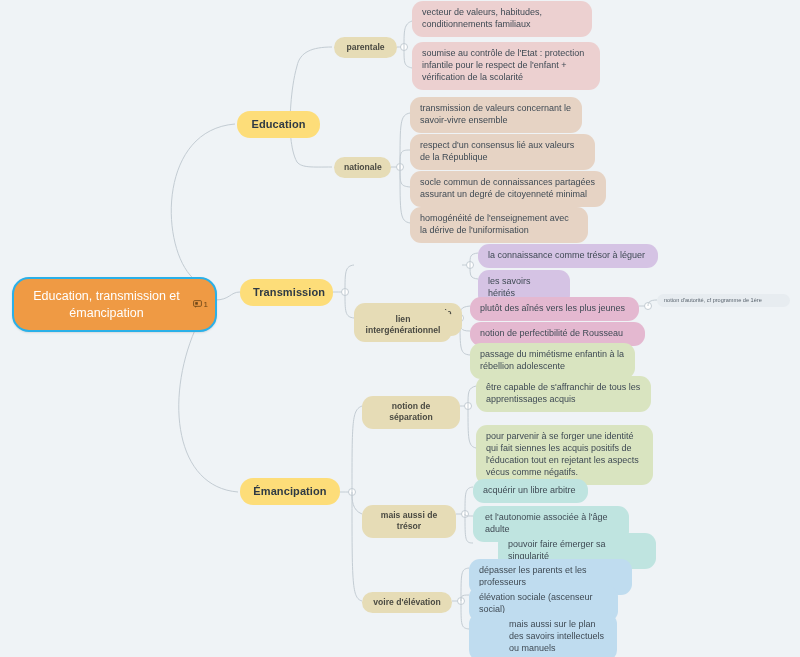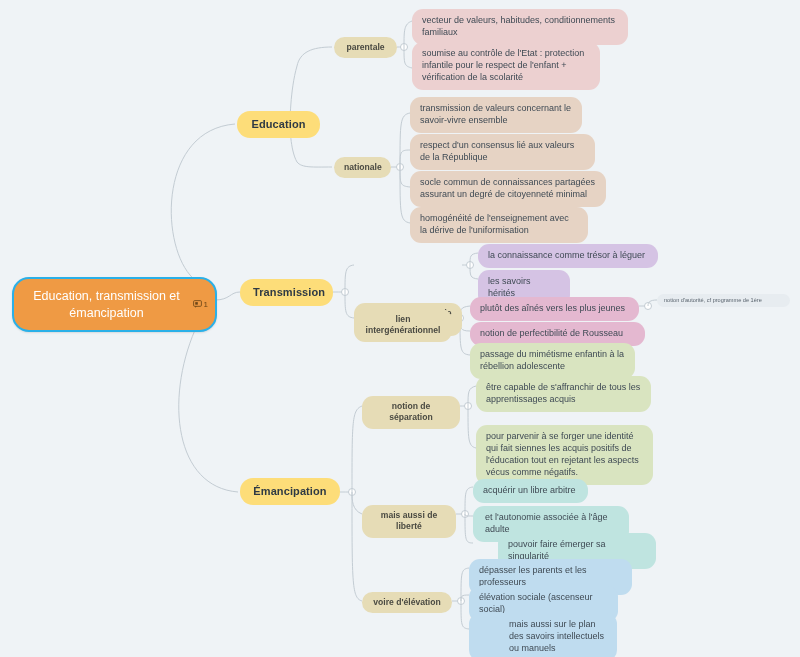--- a/index.html
+++ b/index.html
@@ -174,21 +174,21 @@
   </div>
 
   <div class="node l1" style="left:237px;top:111px;width:83px;">
     <span class="node-inner">Education</span>
   </div>
 
   <div class="node l2" style="left:334px;top:37px;width:63px;">
     <span class="node-inner">parentale</span>
   </div>
 
-  <div class="node leaf c-pink" style="left:412px;top:9px;width:216px;">
+  <div class="node leaf c-pink" style="left:412px;top:1px;width:180px;">
     <span class="node-inner">vecteur de valeurs, habitudes, conditionnements familiaux</span>
   </div>
   <div class="node leaf c-pink" style="left:412px;top:42px;width:188px;">
     <span class="node-inner">soumise au contrôle de l'Etat : protection infantile pour le respect de l'enfant + vérification de la scolarité</span>
   </div>
 
   <div class="node l2" style="left:334px;top:157px;width:57px;">
     <span class="node-inner">nationale</span>
   </div>
 
@@ -246,21 +246,21 @@
   </div>
 
   <div class="node leaf c-green" style="left:476px;top:376px;width:175px;">
     <span class="node-inner">être capable de s'affranchir de tous les apprentissages acquis</span>
   </div>
   <div class="node leaf c-green" style="left:476px;top:425px;width:177px;">
     <span class="node-inner">pour parvenir à se forger une identité qui fait siennes les acquis positifs de l'éducation tout en rejetant les aspects vécus comme négatifs.</span>
   </div>
 
   <div class="node l2" style="left:362px;top:505px;width:94px;">
-    <span class="node-inner">mais aussi de liberté</span>
+    <span class="node-inner">mais aussi de trésor</span>
   </div>
 
   <div class="node leaf c-cyan" style="left:473px;top:479px;width:115px;">
     <span class="node-inner">acquérir un libre arbitre</span>
   </div>
   <div class="node leaf c-cyan" style="left:473px;top:506px;width:156px;padding-left:12px;">
     <span class="node-inner">et l'autonomie associée à l'âge adulte</span>
   </div>
   <div class="node leaf c-cyan" style="left:498px;top:533px;width:158px;">
     <span class="node-inner">pouvoir faire émerger sa singularité</span>

